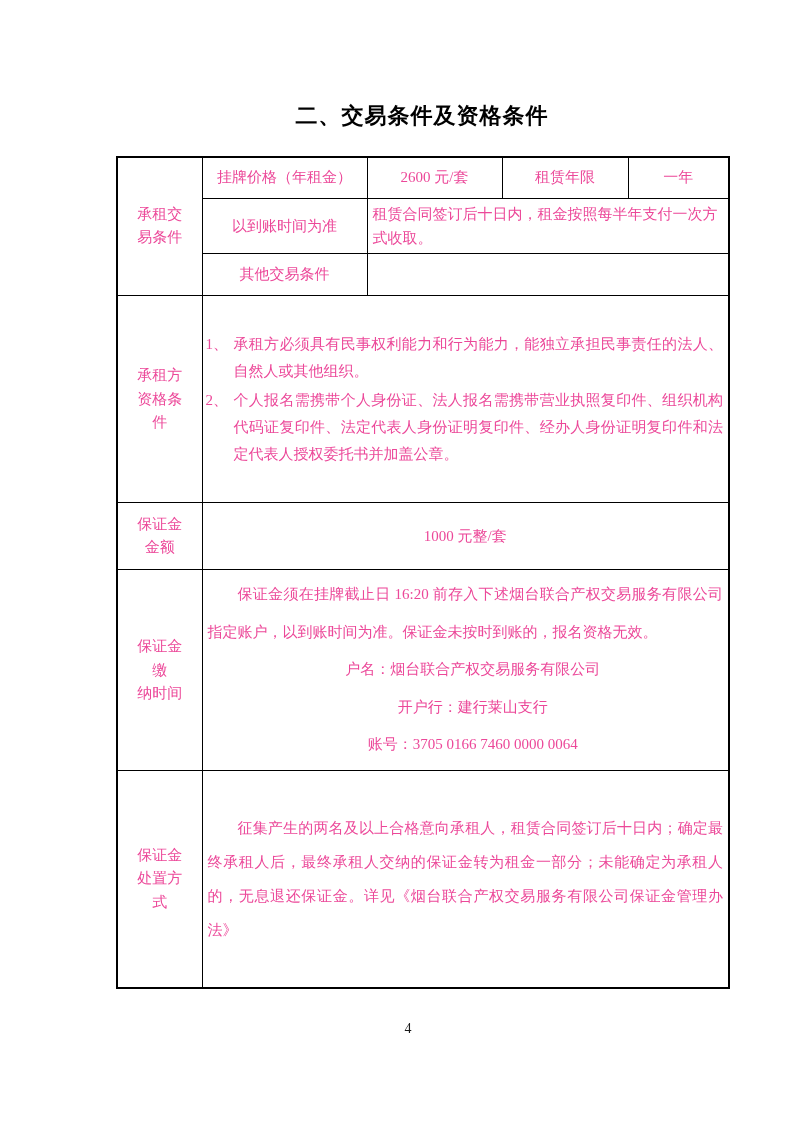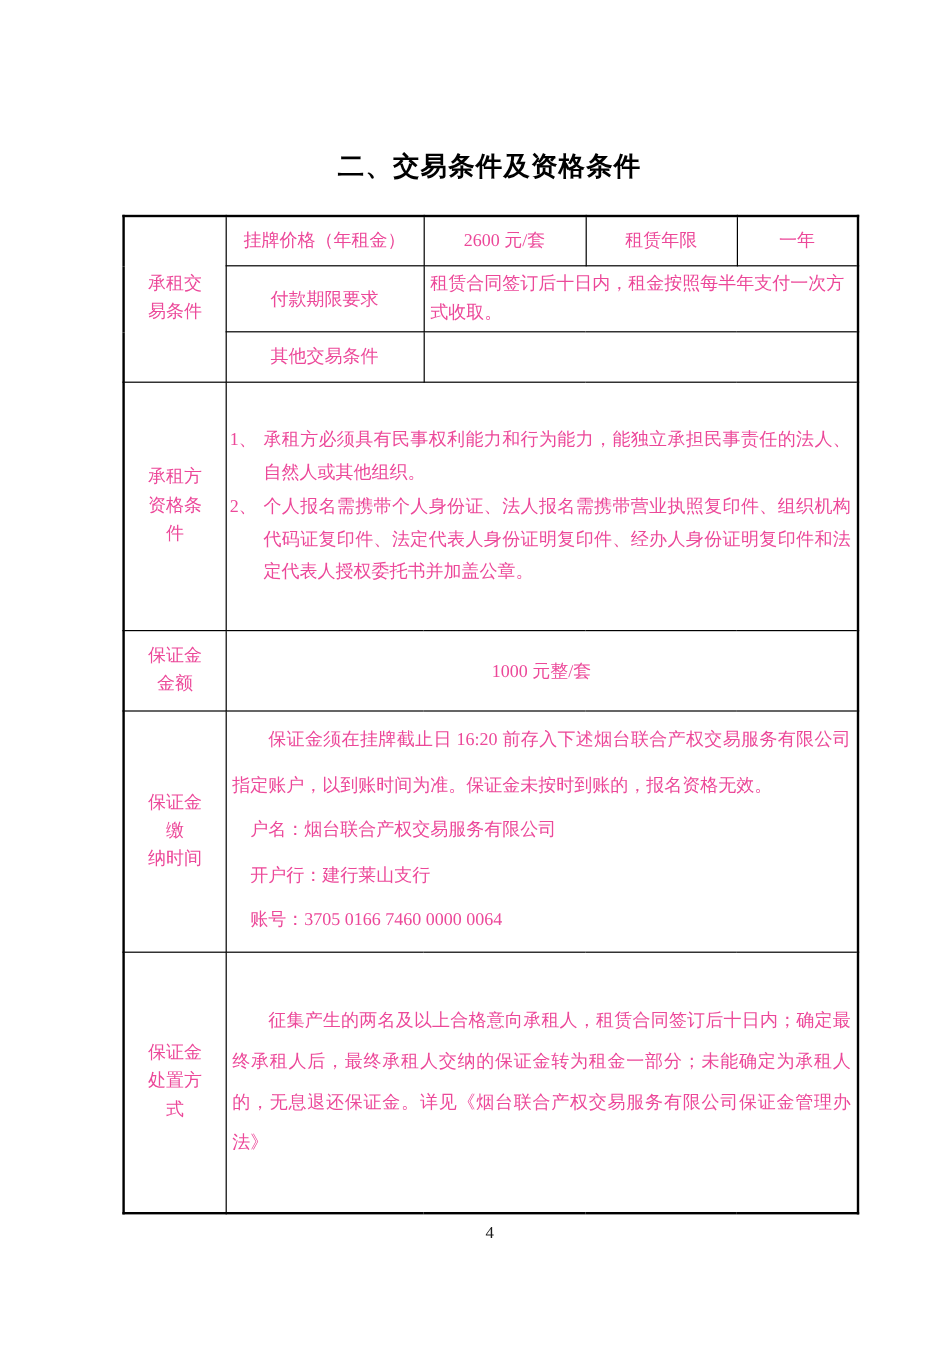--- a/index.html
+++ b/index.html
@@ -11,23 +11,22 @@
     position: relative;
     overflow: hidden;
   }
   .page {
     position: relative;
     width: 793px; height: 1122px;
     background: #ffffff;
   }
   .content {
     position: absolute;
-    left: 102px; top: 0;
+    left: 116px; top: 0;
     width: 612px;
-    margin-top: 23px;
   }
   .doc-title {
     margin-top: 101px;
     text-align: center;
     font-size: 22px;
     font-weight: bold;
     line-height: 1.35;
     letter-spacing: 1px;
     color: #000000;
   }
@@ -58,21 +57,21 @@
   .list-item { display: flex; align-items: flex-start; line-height: 1.8; margin: 2px 0; }
   .list-item .num { flex: 0 0 28px; text-align: left; }
   .list-item .txt { flex: 1 1 auto; text-align: justify; }
   .para {
     text-indent: 2em;
     text-align: justify;
     margin: 0;
   }
   .lh25 { line-height: 2.5; }
   .lh23 { line-height: 2.27; }
-  .bank-line { padding-left: 1em; line-height: 2.5; text-align: left; }
+  .bank-line { padding-left: 1em; line-height: 2.5; text-align: center; }
   .page-number {
     position: absolute;
     top: 1021px;
     left: 102px;
     width: 612px;
     text-align: center;
     font-size: 14px;
     color: #1a1a1a;
   }
 </style>
@@ -97,21 +96,21 @@
           <tr style="height:42px">
         <td class="hd" rowspan="3">承租交
 易条件</td>
         <td class="cc">挂牌价格（年租金）</td>
         <td class="cc">2600 元/套</td>
         <td class="cc">租赁年限</td>
         <td class="cc">一年</td>
       </tr>
 
       <tr style="height:47px">
-        <td class="cc">付款期限要求</td>
+        <td class="cc">以到账时间为准</td>
         <td class="lc" colspan="3">
           <div class="pay-text">租赁合同签订后十日内，租金按照每半年支付一次方式收取。</div>
         </td>
       </tr>
 
       <tr style="height:42px">
         <td class="cc">其他交易条件</td>
         <td class="lc" colspan="3"></td>
       </tr>
 

